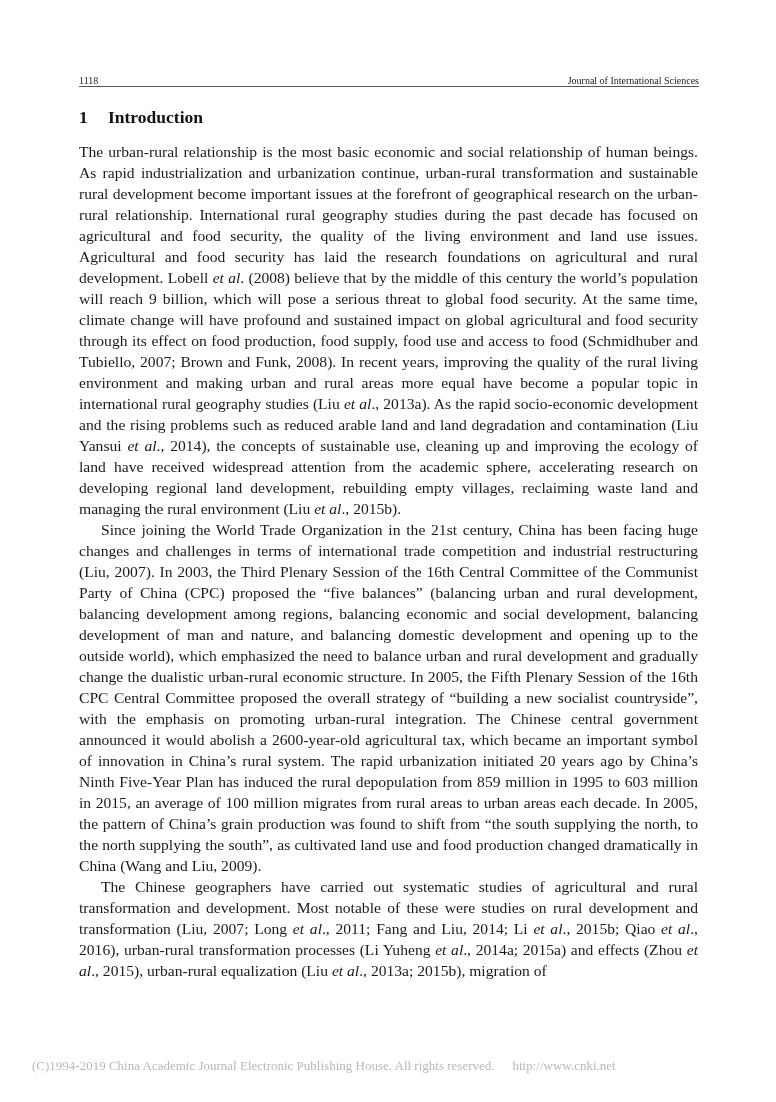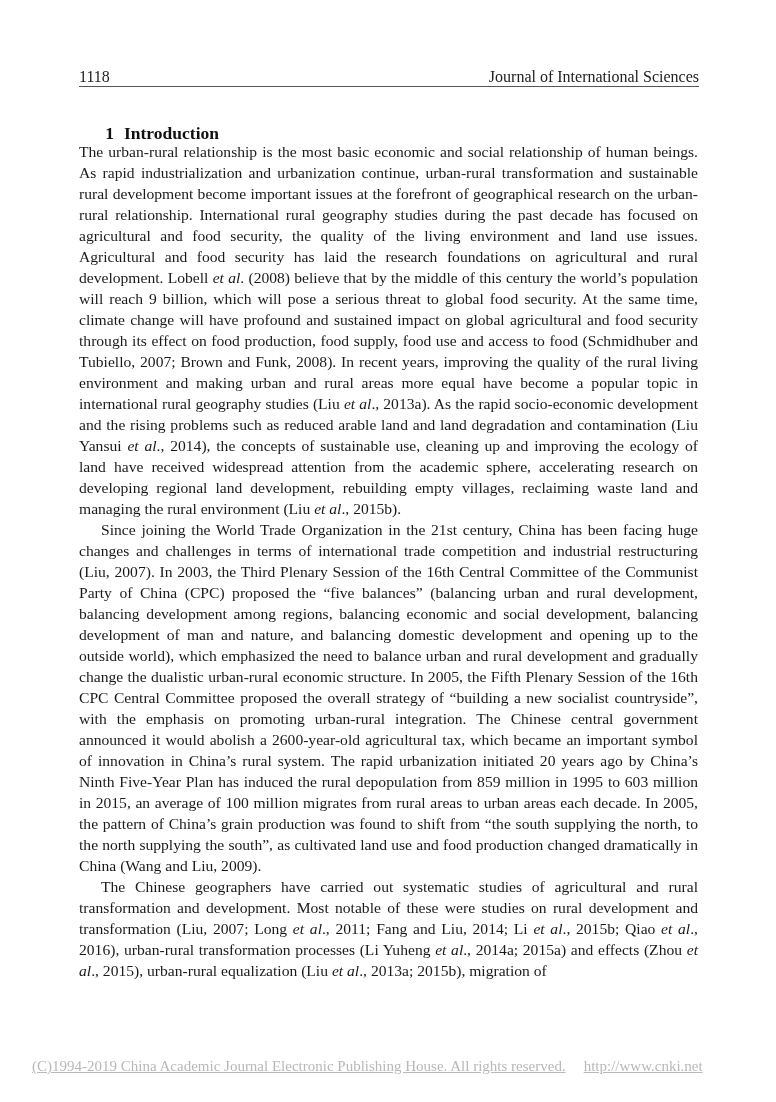--- a/index.html
+++ b/index.html
@@ -1,37 +1,37 @@
 <!DOCTYPE html>
 <html><head>
 <meta charset="utf-8">
 <style>
   html, body { margin: 0; padding: 0; background: #ffffff; }
   body { width: 776px; height: 1102px; position: relative; overflow: hidden; font-family: "Liberation Serif", serif; color: #1a1a1a; }
-  .running-head { position: absolute; left: 79px; right: 77px; top: 66px; height: 20px; display: flex; justify-content: space-between; align-items: flex-end; font-size: 16px; color: #222; }
+  .running-head { position: absolute; left: 79px; right: 77px; top: 66px; height: 20px; display: flex; justify-content: space-between; align-items: flex-end; font-size: 10px; color: #222; }
   .head-rule { position: absolute; left: 79px; right: 77px; top: 86px; height: 0; border-top: 1px solid #555; }
   .section-heading { position: absolute; left: 79px; top: 107px; font-size: 17.5px; font-weight: bold; color: #111; }
   .section-heading .num { display: inline-block; width: 29px; }
   .body-text { position: absolute; left: 79px; width: 619px; top: 141px; font-size: 15.6px; line-height: 21px; text-align: justify; color: #1a1a1a; }
   .body-text p { margin: 0; }
   .body-text p.indent { text-indent: 22px; }
   .body-text em { font-style: italic; }
-  .footer { position: absolute; left: 32px; top: 1058px; font-size: 15px; color: #b8b8b8; white-space: nowrap; text-decoration: underline; }
+  .footer { position: absolute; left: 32px; top: 1058px; font-size: 13px; color: #b8b8b8; white-space: nowrap; }
   .footer .url { margin-left: 18px; }
 </style>
 </head>
 <body>
 
 <div class="running-head">
   <span>1118</span>
   <span>Journal of International Sciences</span>
 </div>
 <div class="head-rule"></div>
 
-<h2 class="section-heading" style="margin:16px;text-align:center;">
+<h2 class="section-heading" style="margin:0;">
   <span class="num">1</span><span>Introduction</span>
 </h2>
 
 <div class="body-text">
   <p><span>The urban-rural relationship is the most basic economic and social relationship of human beings. As rapid industrialization and urbanization continue, urban-rural transformation and sustainable rural development become important issues at the forefront of geographical research on the urban-rural relationship. International rural geography studies during the past decade has focused on agricultural and food security, the quality of the living environment and land use issues. Agricultural and food security has laid the research foundations on agricultural and rural development. Lobell </span><em>et al</em><span>. (2008) believe that by the middle of this century the world’s population will reach 9 billion, which will pose a serious threat to global food security. At the same time, climate change will have profound and sustained impact on global agricultural and food security through its effect on food production, food supply, food use and access to food (Schmidhuber and Tubiello, 2007; Brown and Funk, 2008). In recent years, improving the quality of the rural living environment and making urban and rural areas more equal have become a popular topic in international rural geography studies (Liu </span><em>et al</em><span>., 2013a). As the rapid socio-economic development and the rising problems such as reduced arable land and land degradation and contamination (Liu Yansui </span><em>et al</em><span>., 2014), the concepts of sustainable use, cleaning up and improving the ecology of land have received widespread attention from the academic sphere, accelerating research on developing regional land development, rebuilding empty villages, reclaiming waste land and managing the rural environment (Liu </span><em>et al</em><span>., 2015b).</span></p>
   <p class="indent"><span>Since joining the World Trade Organization in the 21st century, China has been facing huge changes and challenges in terms of international trade competition and industrial restructuring (Liu, 2007). In 2003, the Third Plenary Session of the 16th Central Committee of the Communist Party of China (CPC) proposed the “five balances” (balancing urban and rural development, balancing development among regions, balancing economic and social development, balancing development of man and nature, and balancing domestic development and opening up to the outside world), which emphasized the need to balance urban and rural development and gradually change the dualistic urban-rural economic structure. In 2005, the Fifth Plenary Session of the 16th CPC Central Committee proposed the overall strategy of “building a new socialist countryside”, with the emphasis on promoting urban-rural integration. The Chinese central government announced it would abolish a 2600-year-old agricultural tax, which became an important symbol of innovation in China’s rural system. The rapid urbanization initiated 20 years ago by China’s Ninth Five-Year Plan has induced the rural depopulation from 859 million in 1995 to 603 million in 2015, an average of 100 million migrates from rural areas to urban areas each decade. In 2005, the pattern of China’s grain production was found to shift from “the south supplying the north, to the north supplying the south”, as cultivated land use and food production changed dramatically in China (Wang and Liu, 2009).</span></p>
   <p class="indent"><span>The Chinese geographers have carried out systematic studies of agricultural and rural transformation and development. Most notable of these were studies on rural development and transformation (Liu, 2007; Long </span><em>et al</em><span>., 2011; Fang and Liu, 2014; Li </span><em>et al</em><span>., 2015b; Qiao </span><em>et al</em><span>., 2016), urban-rural transformation processes (Li Yuheng </span><em>et al</em><span>., 2014a; 2015a) and effects (Zhou </span><em>et al</em><span>., 2015), urban-rural equalization (Liu </span><em>et al</em><span>., 2013a; 2015b), migration of</span></p>
 </div>
 
 <div class="footer">

